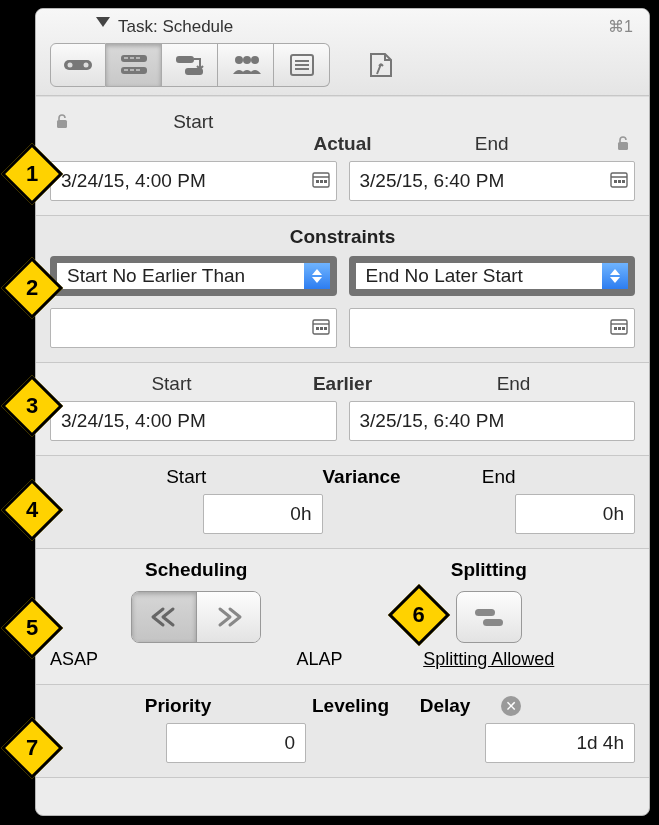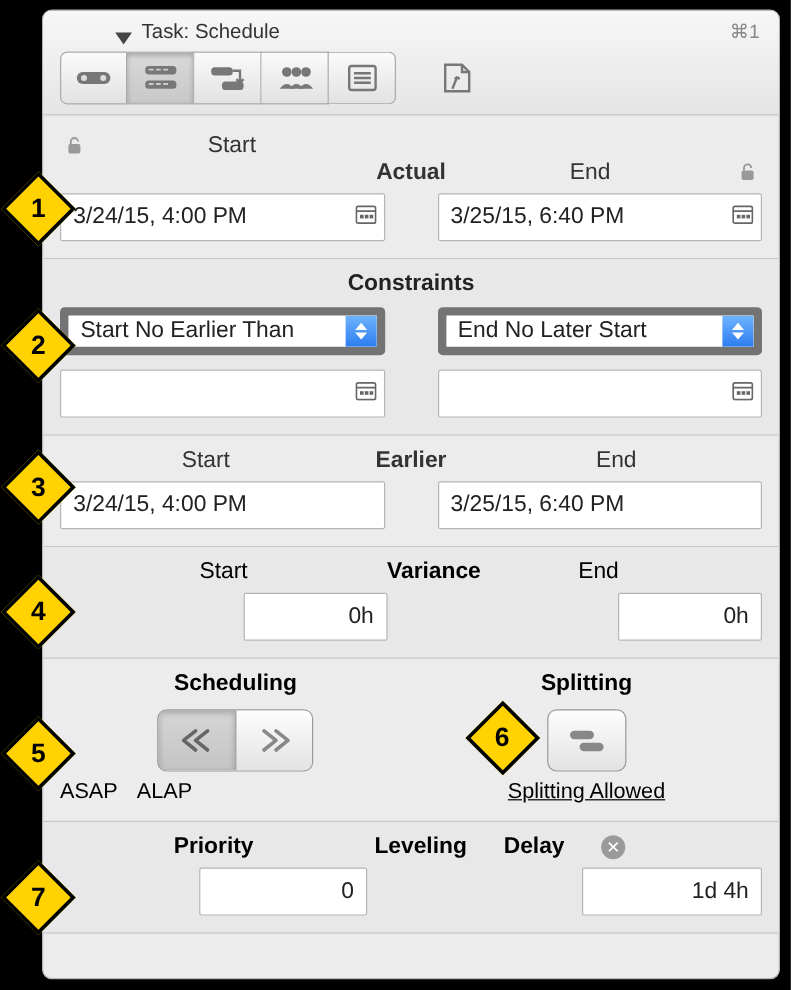--- a/index.html
+++ b/index.html
@@ -21,21 +21,21 @@
     overflow: hidden;
   }
   
   .hdr {
     padding: 4px 10px 8px 10px;
     background: linear-gradient(#f7f7f7,#e5e5e5);
     border-bottom: 1px solid #c7c7c7;
   }
   .hdr-title-row {
     display: flex;
-    align-items: flex-end;
+    align-items: flex-start;
     gap: 8px;
     padding: 4px 2px 6px 50px;
     font-size: 17px;
     color: #333;
     position: relative;
   }
   .hdr-title-row .disclosure {
     width: 0; height: 0;
     border-left: 7px solid transparent;
     border-right: 7px solid transparent;
@@ -87,21 +87,21 @@
     text-align:center;
     font-size:19px;
     color:#333;
     margin-bottom:6px;
   }
   .labels .pin { color:#888; display:flex;justify-content:center; }
   .labels .bold{font-weight:700;}
   .fields {
     display:grid;
     grid-template-columns: 1fr 12px 1fr;
-    gap:16px;
+    gap:0;
   }
   .datefield {
     display:flex;align-items:center;
     background:#fff;border:1px solid #b5b5b5;
     height:40px;border-radius:2px;
     padding:0 6px 0 10px;
     font-size:19px;color:#222;
   }
   .datefield .val{flex:1;}
   .datefield .calicon{width:18px;color:#666;}
@@ -157,21 +157,21 @@
     font-size:24px;color:#666;
   }
   .segbtn.selected{background:linear-gradient(#d6d6d6,#c4c4c4);box-shadow:inset 0 2px 5px rgba(0,0,0,.25);}
   .segbtn + .segbtn{border-left:1px solid #999;}
   .iconbtn{
     display:inline-flex;align-items:center;justify-content:center;
     width:66px;height:52px;
     border:1px solid #999;border-radius:8px;
     background:linear-gradient(#fdfdfd,#e3e3e3);
   }
-  .sublabels{display:flex;justify-content:flex-start;gap:16px;margin-top:6px;font-size:18px;}
+  .sublabels{display:flex;justify-content:space-between;gap:16px;margin-top:6px;font-size:18px;}
   .sublabel-single{margin-top:6px;font-size:18px;text-decoration:underline;}
 
   
   .lvl-grid{
     display:grid;
     grid-template-columns: 110px 140px 1fr 100px 22px 150px;
     align-items:center;gap:0 6px;
   }
   .lvl-grid .lbl{font-size:19px;text-align:center;font-weight:bold;}
   .lvl-grid .title{font-weight:700;font-size:19px;text-align:center;}

